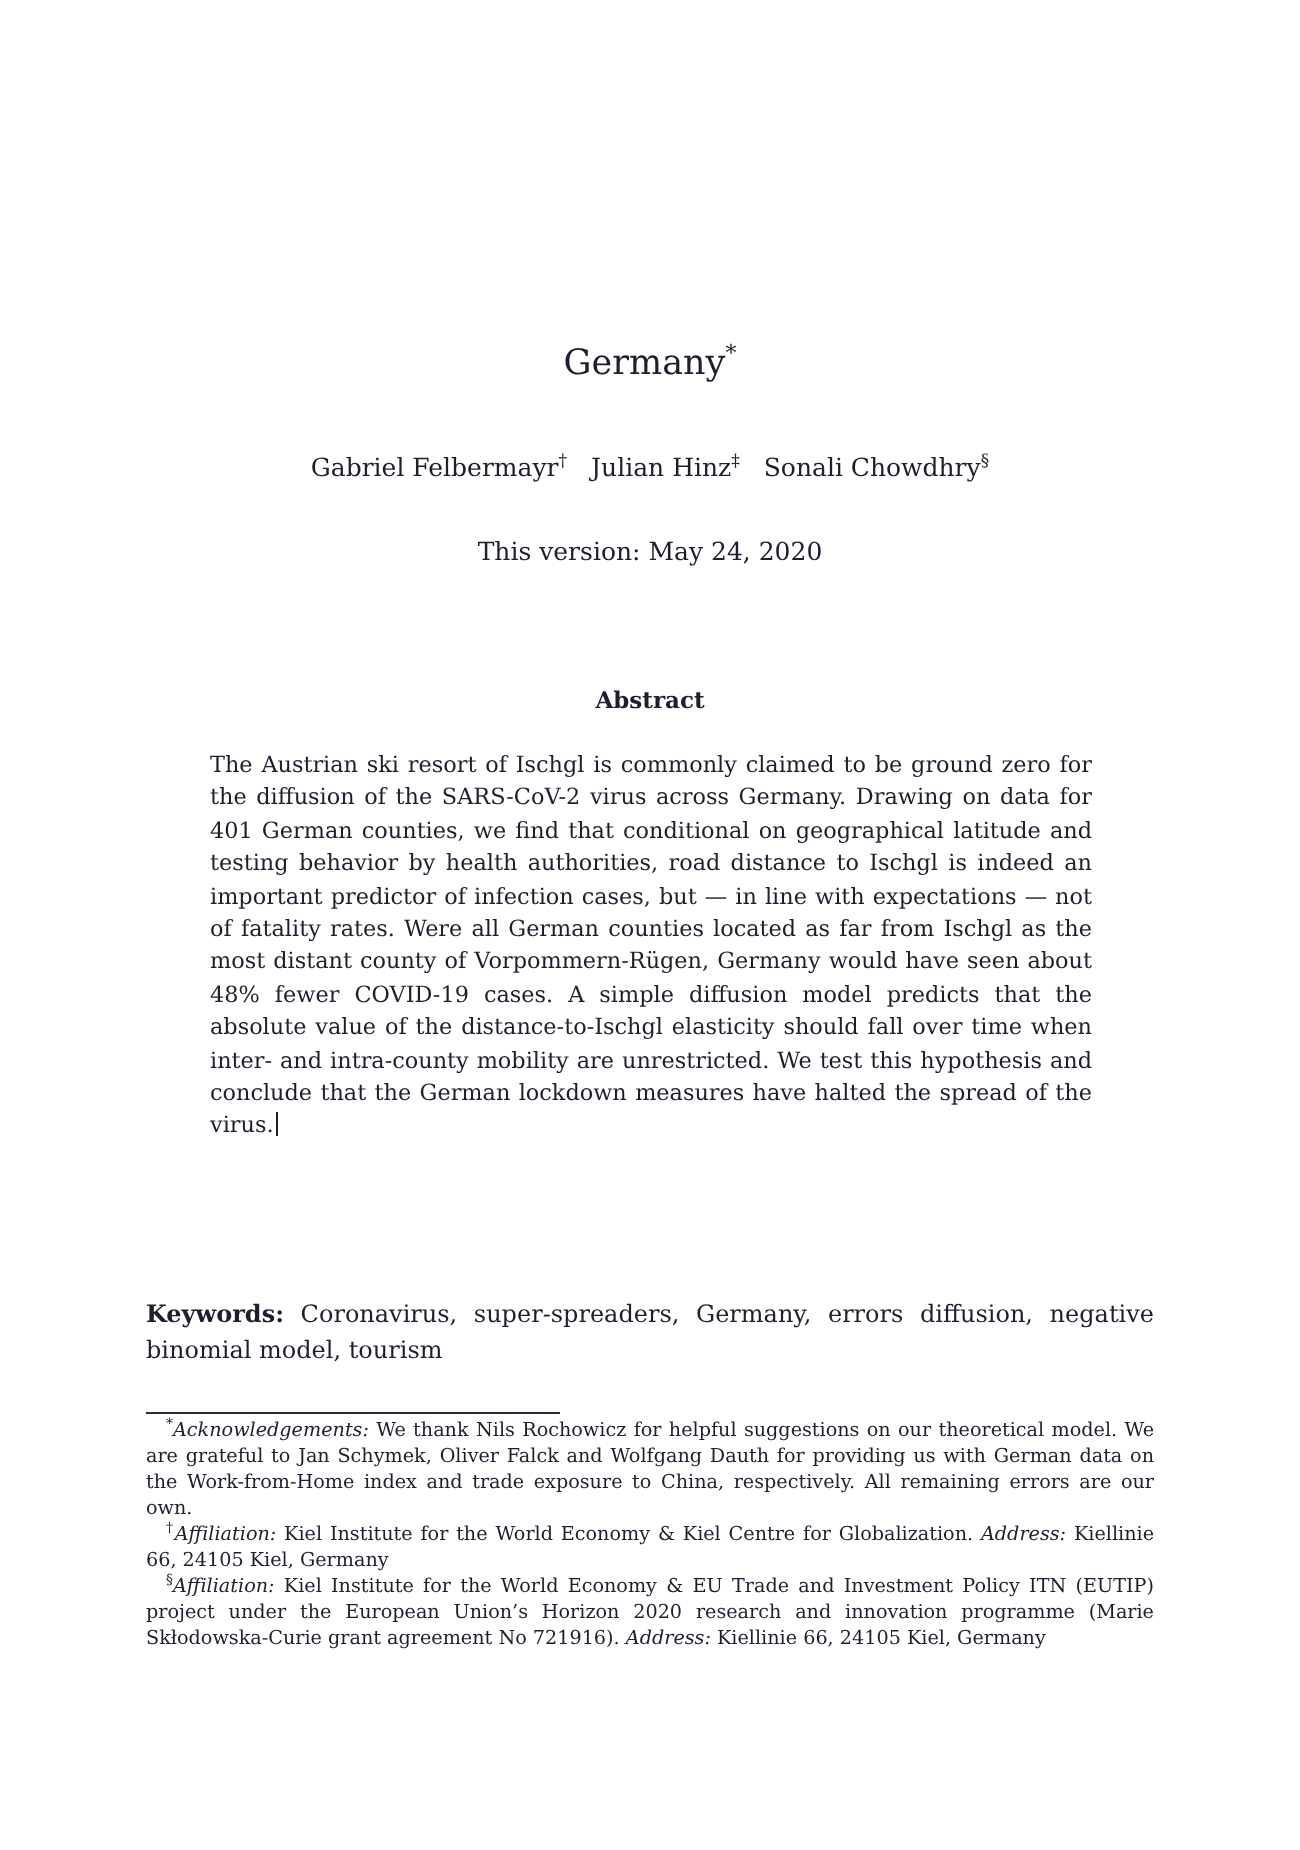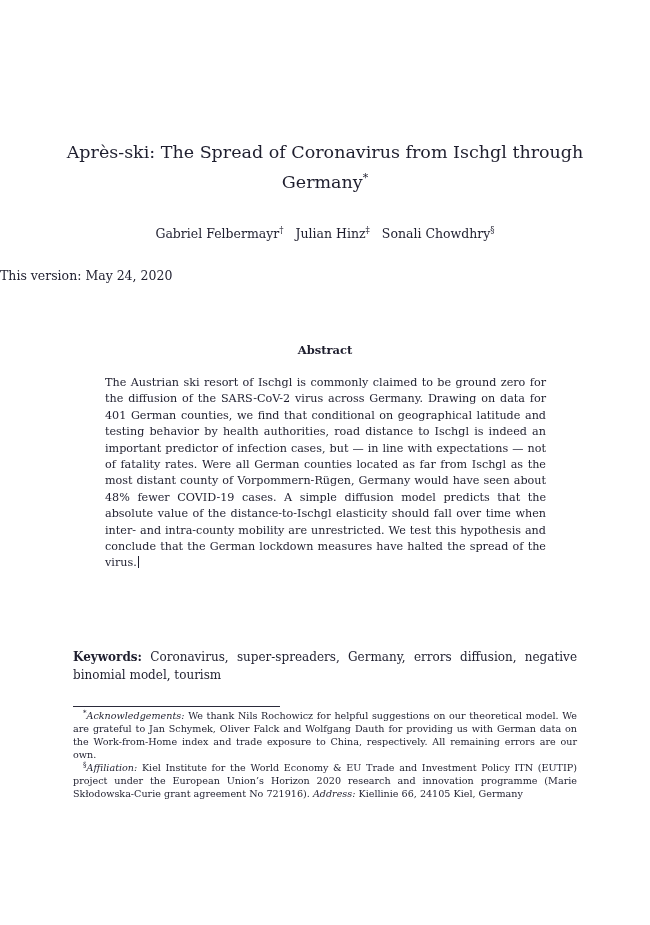--- a/index.html
+++ b/index.html
@@ -26,21 +26,21 @@
     position: absolute;
     top: 226px; left: 0; right: 0;
     text-align: center;
     font-size: 12.5px;
   }
   .author { margin: 0 6px; white-space: nowrap; }
   .author sup { font-size: 8.5px; line-height: 0; }
   .version-block {
     position: absolute;
     top: 268px; left: 0; right: 0;
-    text-align: left;
+    text-align: center;
     font-size: 12.5px;
   }
   .abstract-heading {
     position: absolute;
     top: 343px; left: 0; right: 0;
     text-align: center;
     font-size: 11.5px;
     font-weight: 700;
   }
   .abstract-body {
@@ -87,34 +87,35 @@
   }
   .fn { margin: 0; text-indent: 10px; }
   .fn sup { font-size: 7px; line-height: 0; }
   .fn i { font-style: italic; }
 </style>
 </head>
 <body>
 
 <div class="page">
 
-  <h1 class="title-block"><span>Après-ski: The Spread of Coronavirus from Ischgl through</span><br><span>Germany</span><sup>*</sup></h1>
+  <h1 class="title-block"><br><span>Germany</span><sup>*</sup></h1>
 
   <div class="authors-block"><span class="author"><span>Gabriel Felbermayr</span><sup>†</sup></span><span class="author"><span>Julian Hinz</span><sup>‡</sup></span><span class="author"><span>Sonali Chowdhry</span><sup>§</sup></span></div>
 
   <div class="version-block">This version: May 24, 2020</div>
 
   <div class="abstract-heading">Abstract</div>
 
   <p class="abstract-body"><span>The Austrian ski resort of Ischgl is commonly claimed to be ground zero for the diffusion of the SARS-CoV-2 virus across Germany. Drawing on data for 401 German counties, we find that conditional on geographical latitude and testing behavior by health authorities, road distance to Ischgl is indeed an important predictor of infection cases, but — in line with expectations — not of fatality rates. Were all German counties located as far from Ischgl as the most distant county of Vorpommern-Rügen, Germany would have seen about 48% fewer COVID-19 cases. A simple diffusion model predicts that the absolute value of the distance-to-Ischgl elasticity should fall over time when inter- and intra-county mobility are unrestricted. We test this hypothesis and conclude that the German lockdown measures have halted the spread of the virus.</span><span class="caret"></span></p>
 
   <div class="meta-block">
     <p class="meta-line"><span class="meta-label">Keywords:</span><span> Coronavirus, super-spreaders, Germany, errors diffusion, negative binomial model, tourism</span></p>
   </div>
 
   <hr class="fn-rule">
 
   <div class="footnotes">
     <p class="fn"><sup>*</sup><i>Acknowledgements:</i><span> We thank Nils Rochowicz for helpful suggestions on our theoretical model. We are grateful to Jan Schymek, Oliver Falck and Wolfgang Dauth for providing us with German data on the Work-from-Home index and trade exposure to China, respectively. All remaining errors are our own.</span></p>
+    <p class="fn"><sup>†</sup><i>Affiliation:</i><span> Kiel Institute for the World Economy &amp; Kiel Centre for Globalization. </span><i>Address:</i><span> Kiellinie 66, 24105 Kiel, Germany</span></p>
     <p class="fn"><sup>§</sup><i>Affiliation:</i><span> Kiel Institute for the World Economy &amp; EU Trade and Investment Policy ITN (EUTIP) project under the European Union’s Horizon 2020 research and innovation programme (Marie Skłodowska-Curie grant agreement No 721916). </span><i>Address:</i><span> Kiellinie 66, 24105 Kiel, Germany</span></p>
   </div>
 
 </div>
 
 </body></html>

